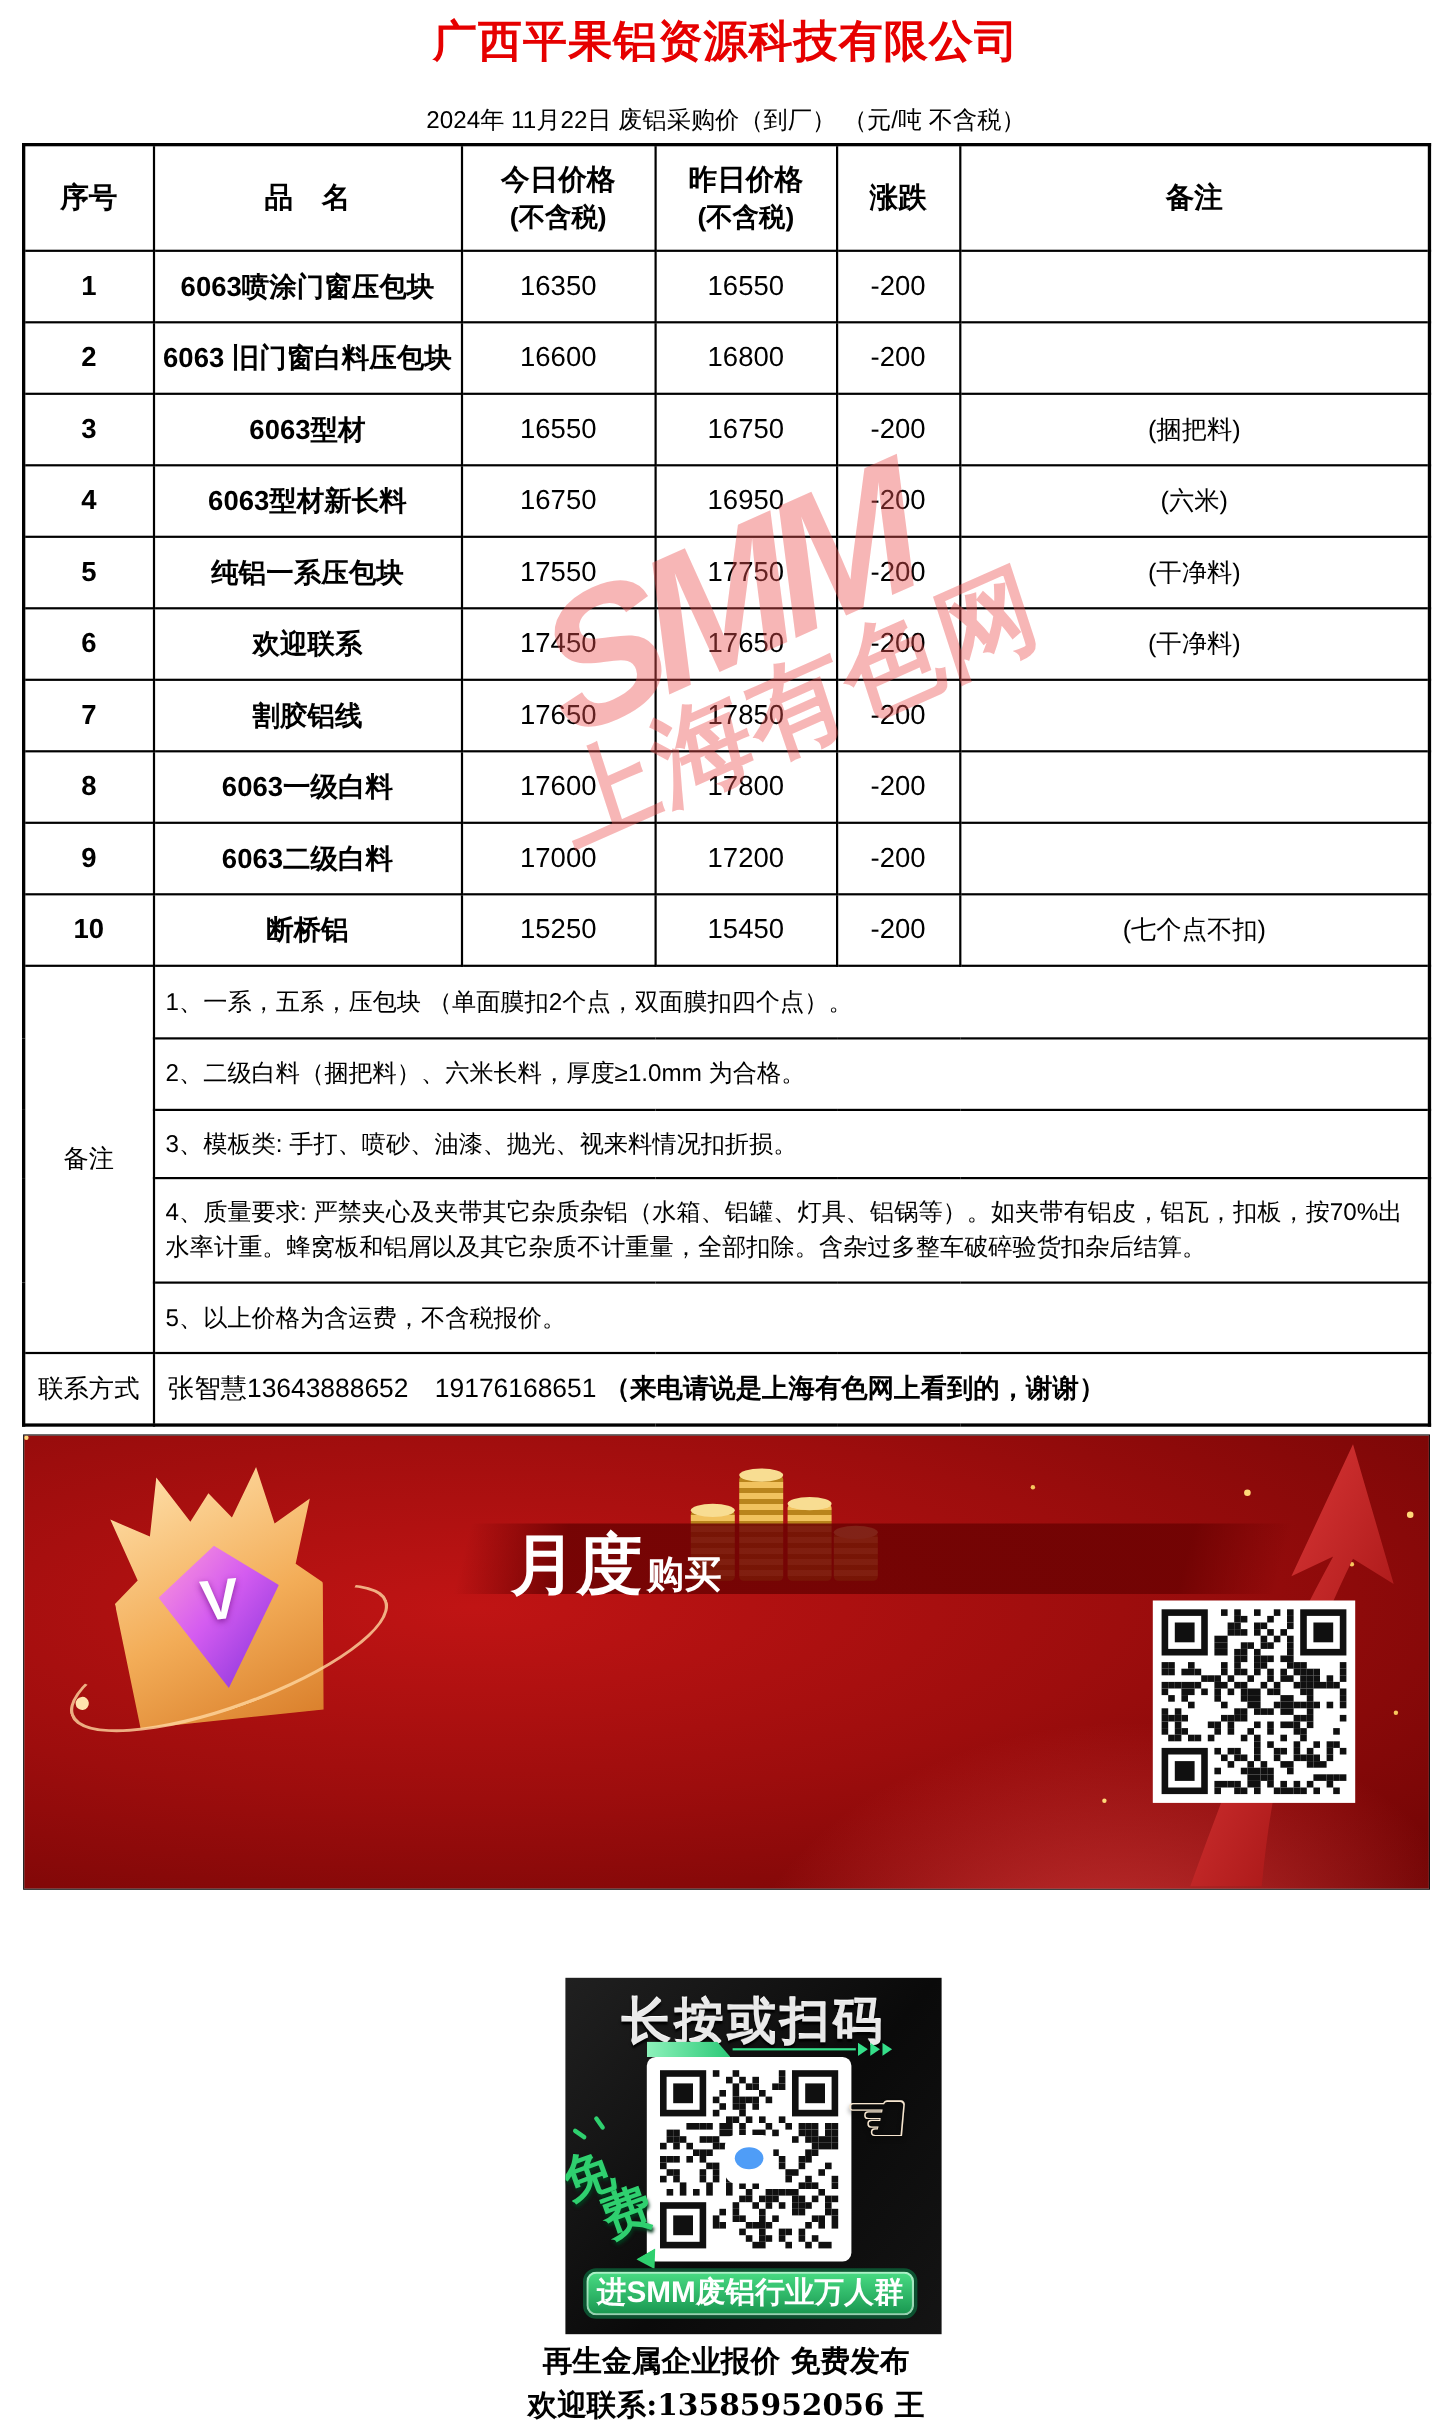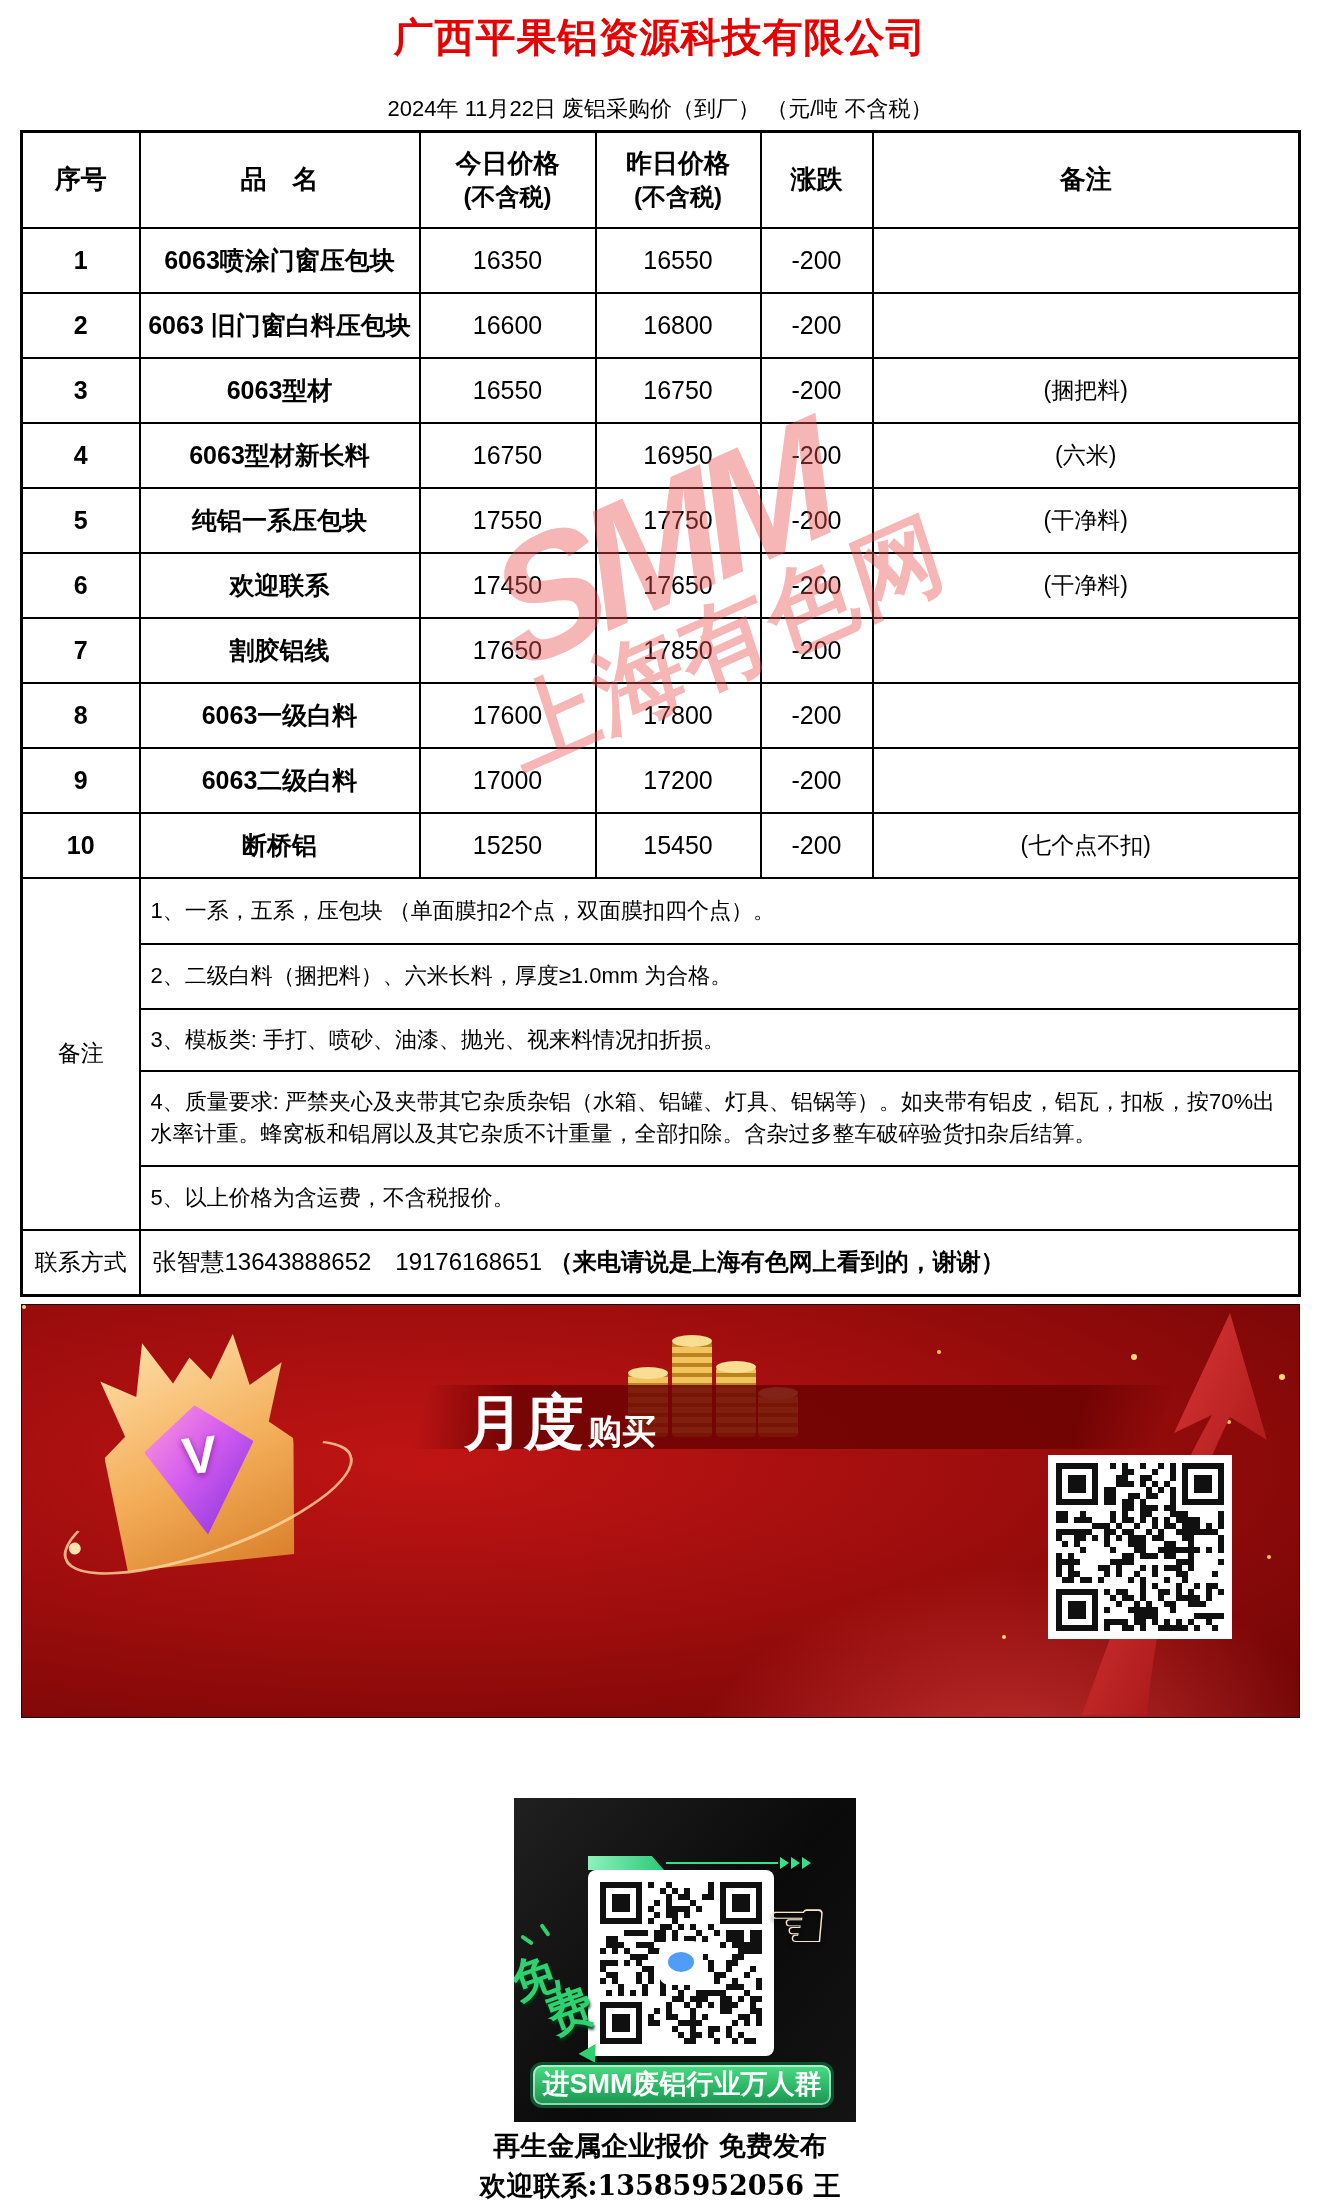--- a/index.html
+++ b/index.html
@@ -606,20 +606,21 @@
           <i style="left: 126px; top: 0px; width: 42px; height: 42px; background: transparent; border: 6px solid rgb(16, 16, 16); box-sizing: border-box;"></i>
           <i style="left: 138px; top: 12px; width: 18px; height: 18px;"></i>
           <i style="left: 0px; top: 126px; width: 42px; height: 42px; background: transparent; border: 6px solid rgb(16, 16, 16); box-sizing: border-box;"></i>
           <i style="left: 12px; top: 138px; width: 18px; height: 18px;"></i>
         </div>
     </div>
   </div>
 
 
   <div class="qrbox">
+    <div class="boxtitle">长按或扫码</div>
     <div class="tab"></div>
     <div class="scanline"></div>
     <div class="scan-arr a1"></div>
     <div class="scan-arr a2"></div>
     <div class="scan-arr a3"></div>
 
     <div class="card">
       <div class="qr">
         <div class="qrlogo">
           <div class="bubble"></div>

